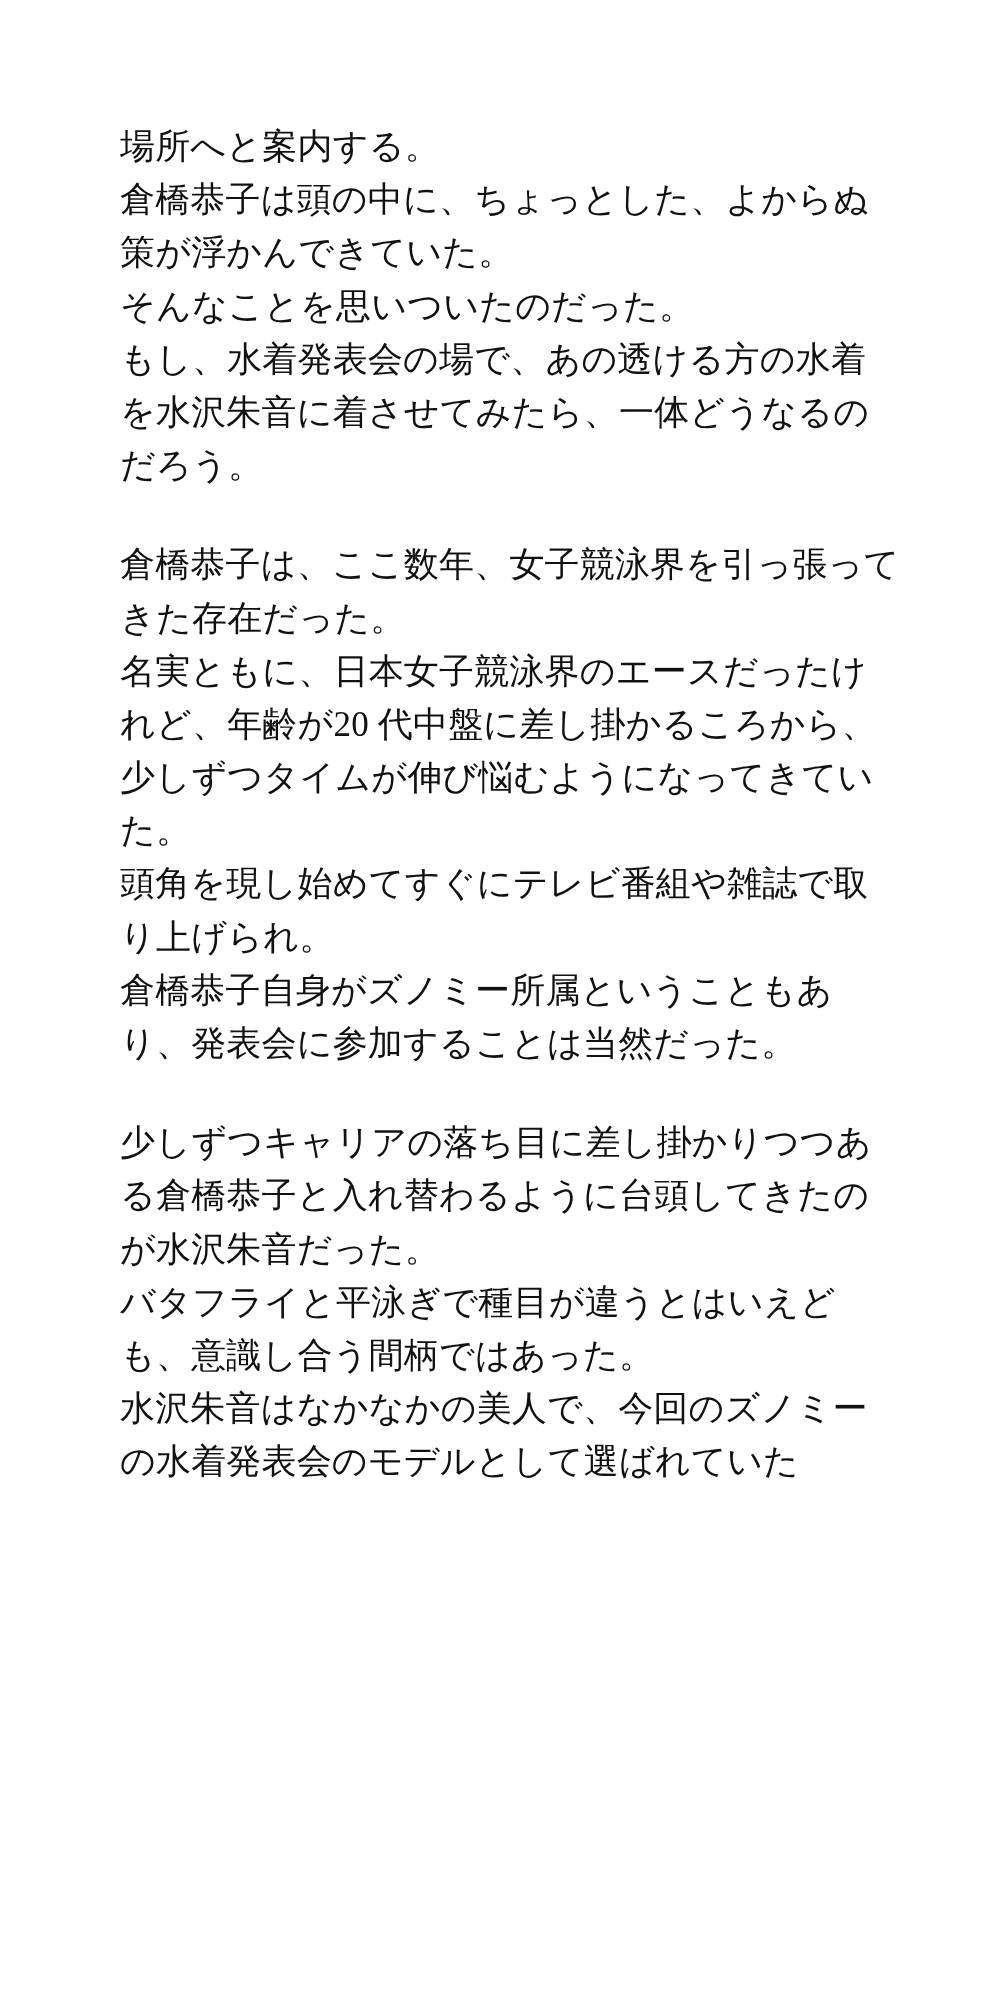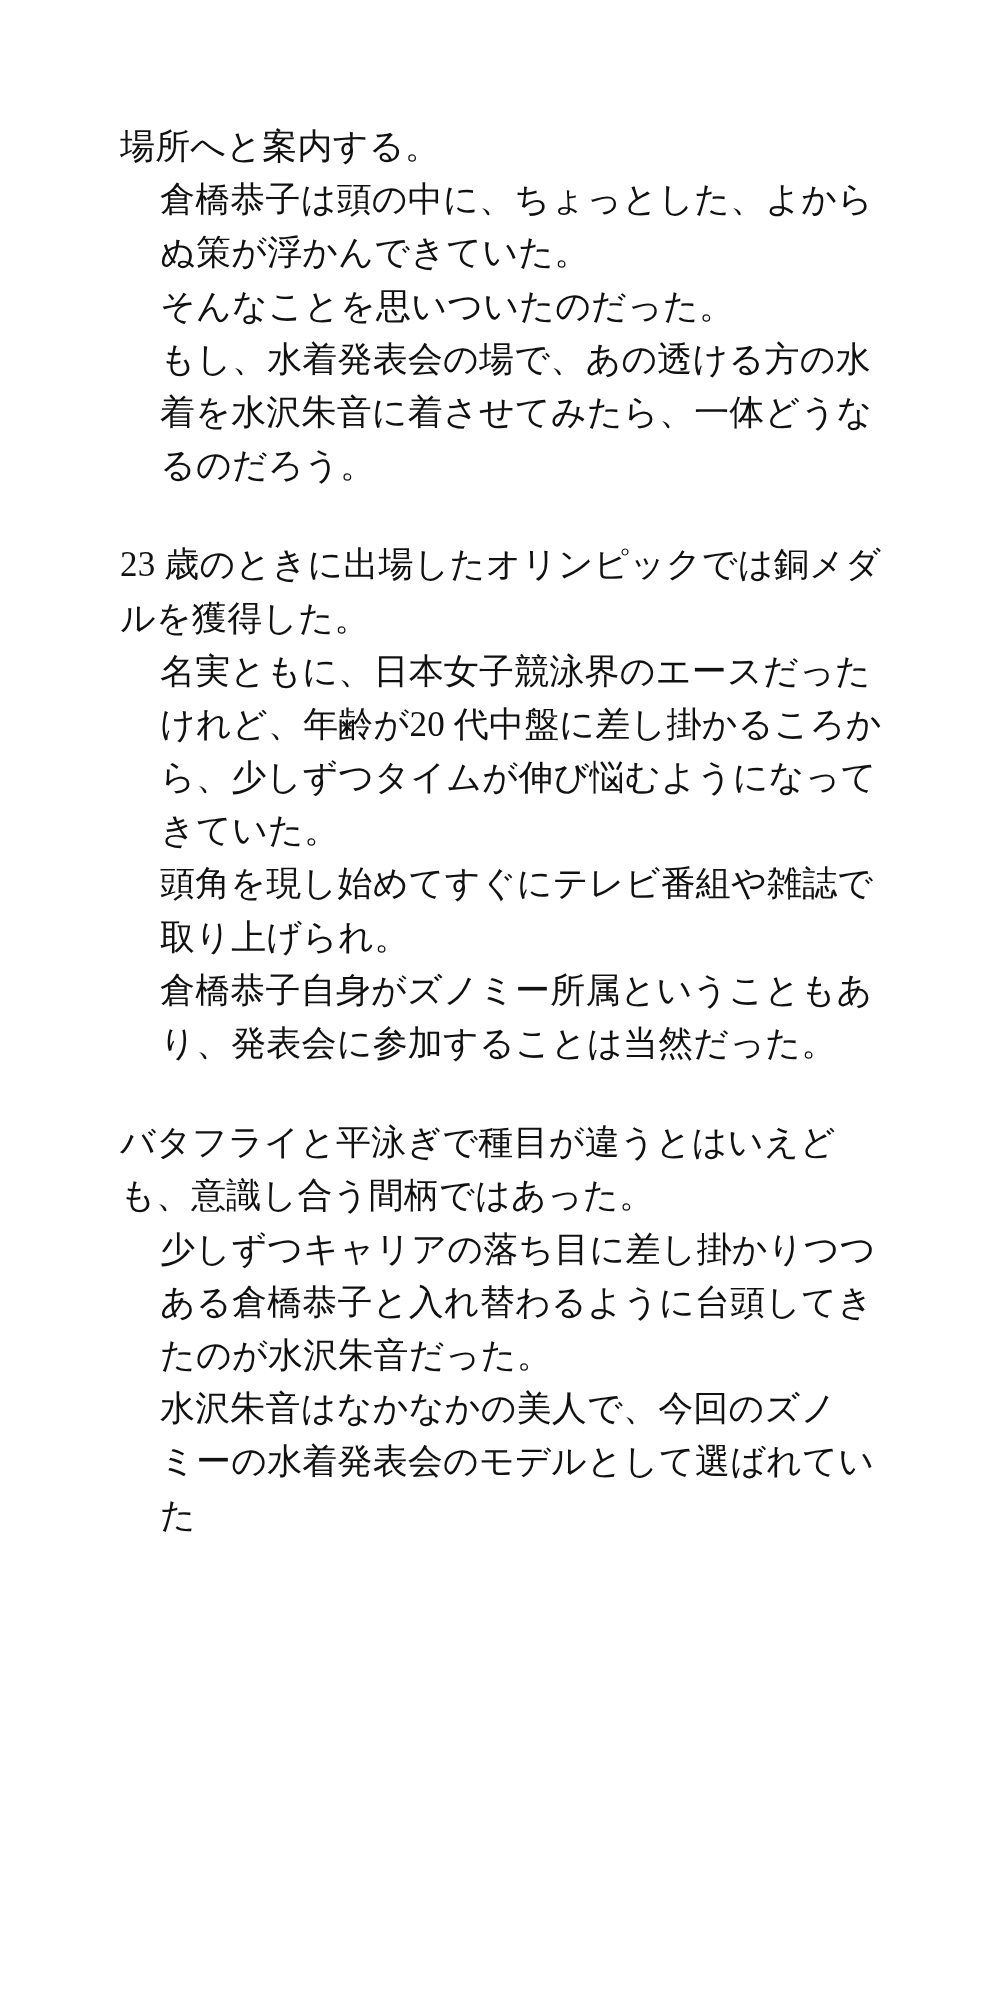--- a/index.html
+++ b/index.html
@@ -31,21 +31,20 @@
   }
   .para {
     margin: 0;
     text-indent: 0;
     white-space: pre-wrap;
     word-break: break-all;
     line-break: strict;
   }
   .para + .para {
     margin-top: 0;
-    margin-left: 40px;
   }
   .block-gap {
     height: 46px;
   }
 </style>
 </head>
 <body>
 
 <div class="page">
   <div class="text-body">
@@ -53,28 +52,28 @@
     <div>
       <p class="para">場所へと案内する。</p>
       <p class="para">倉橋恭子は頭の中に、ちょっとした、よからぬ策が浮かんできていた。</p>
       <p class="para">そんなことを思いついたのだった。</p>
       <p class="para">もし、水着発表会の場で、あの透ける方の水着を水沢朱音に着させてみたら、一体どうなるのだろう。</p>
     </div>
 
     <div class="block-gap"></div>
 
     <div>
-      <p class="para">23 歳のときに出場したオリンピックでは銅メダルを獲得した。</p>
+      <p class="para">倉橋恭子は、ここ数年、女子競泳界を引っ張ってきた存在だった。</p>
       <p class="para">名実ともに、日本女子競泳界のエースだったけれど、年齢が20 代中盤に差し掛かるころから、少しずつタイムが伸び悩むようになってきていた。</p>
       <p class="para">頭角を現し始めてすぐにテレビ番組や雑誌で取り上げられ。</p>
       <p class="para">倉橋恭子自身がズノミー所属ということもあり、発表会に参加することは当然だった。</p>
     </div>
 
     <div class="block-gap"></div>
 
     <div>
+      <p class="para">少しずつキャリアの落ち目に差し掛かりつつある倉橋恭子と入れ替わるように台頭してきたのが水沢朱音だった。</p>
       <p class="para">バタフライと平泳ぎで種目が違うとはいえども、意識し合う間柄ではあった。</p>
-      <p class="para">少しずつキャリアの落ち目に差し掛かりつつある倉橋恭子と入れ替わるように台頭してきたのが水沢朱音だった。</p>
       <p class="para">水沢朱音はなかなかの美人で、今回のズノミーの水着発表会のモデルとして選ばれていた</p>
     </div>
 
   </div>
 </div>
 
 </body></html>

